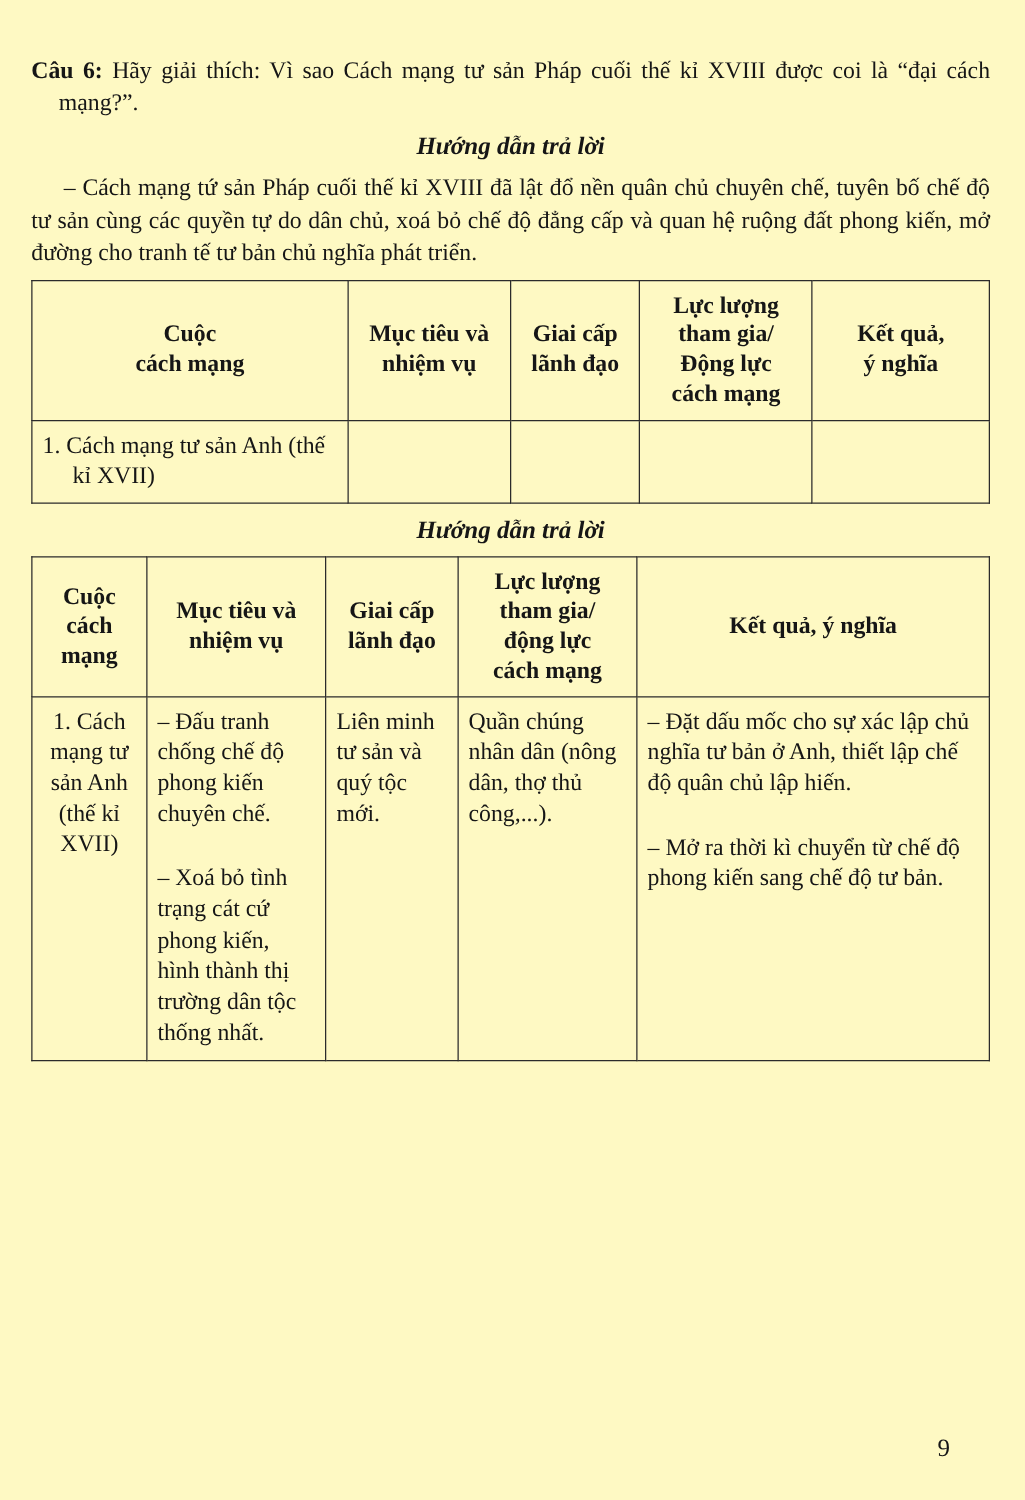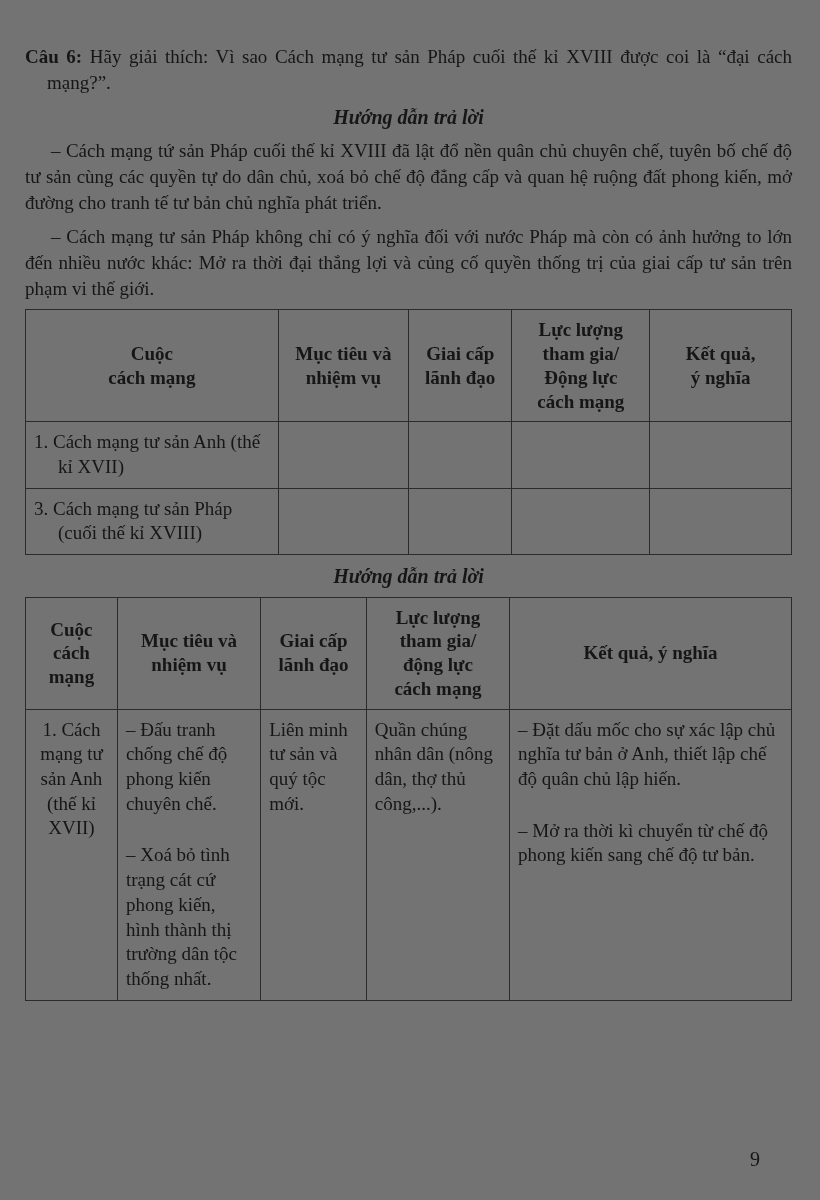--- a/index.html
+++ b/index.html
@@ -1,20 +1,20 @@
 <!DOCTYPE html>
 <html><head>
 <meta charset="utf-8">
 <style>
   html,body { margin:0; padding:0; background:#e8e8e8; }
   .page {
     position:relative;
     width:820px; height:1200px;
     margin:0 auto;
-    background:#737373;
+    background:#fef9c3;
     box-sizing:border-box;
     padding:44px 28px 20px 25px;
     font-family:"Liberation Serif", serif;
     font-size:19px;
     line-height:1.38;
     color:#161616;
     overflow:hidden;
   }
   p { margin:0 0 5px 0; }
   .question { text-align:justify; padding-left:22px; text-indent:-22px; }
@@ -71,21 +71,20 @@
 </head>
 <body>
 
 <div class="page">
 
   <p class="question"><b class="qlabel">Câu 6:</b> <span>Hãy giải thích: Vì sao Cách mạng tư sản Pháp cuối thế kỉ XVIII được coi là “đại cách mạng?”.</span></p>
 
   <div class="guide">Hướng dẫn trả lời</div>
 
   <p class="answer">– Cách mạng tứ sản Pháp cuối thế kỉ XVIII đã lật đổ nền quân chủ chuyên chế, tuyên bố chế độ tư sản cùng các quyền tự do dân chủ, xoá bỏ chế độ đẳng cấp và quan hệ ruộng đất phong kiến, mở đường cho tranh tế tư bản chủ nghĩa phát triển.</p>
-  <p class="answer">– Cách mạng tư sản Pháp không chỉ có ý nghĩa đối với nước Pháp mà còn có ảnh hưởng to lớn đến nhiều nước khác: Mở ra thời đại thắng lợi và củng cố quyền thống trị của giai cấp tư sản trên phạm vi thế giới.</p>
 
 
   <table class="tbl t1">
     <colgroup>
       <col style="width:33%">
         <col style="width:17%">
         <col style="width:13.5%">
         <col style="width:18%">
         <col style="width:18.5%">
     </colgroup>
@@ -99,27 +98,20 @@
 lãnh đạo</th>
       <th>Lực lượng
 tham gia/
 Động lực
 cách mạng</th>
       <th>Kết quả,
 ý nghĩa</th>
     </tr>
     <tr class="r1">
       <td class="rowlabel">1. Cách mạng tư sản Anh (thế kỉ XVII)</td>
-      <td></td>
-      <td></td>
-      <td></td>
-      <td></td>
-    </tr>
-    <tr class="r3">
-      <td class="rowlabel">3. Cách mạng tư sản Pháp (cuối thế kỉ XVIII)</td>
       <td></td>
       <td></td>
       <td></td>
       <td></td>
     </tr>
   </tbody>
     </table>
 
   <div class="guide">Hướng dẫn trả lời</div>
 

